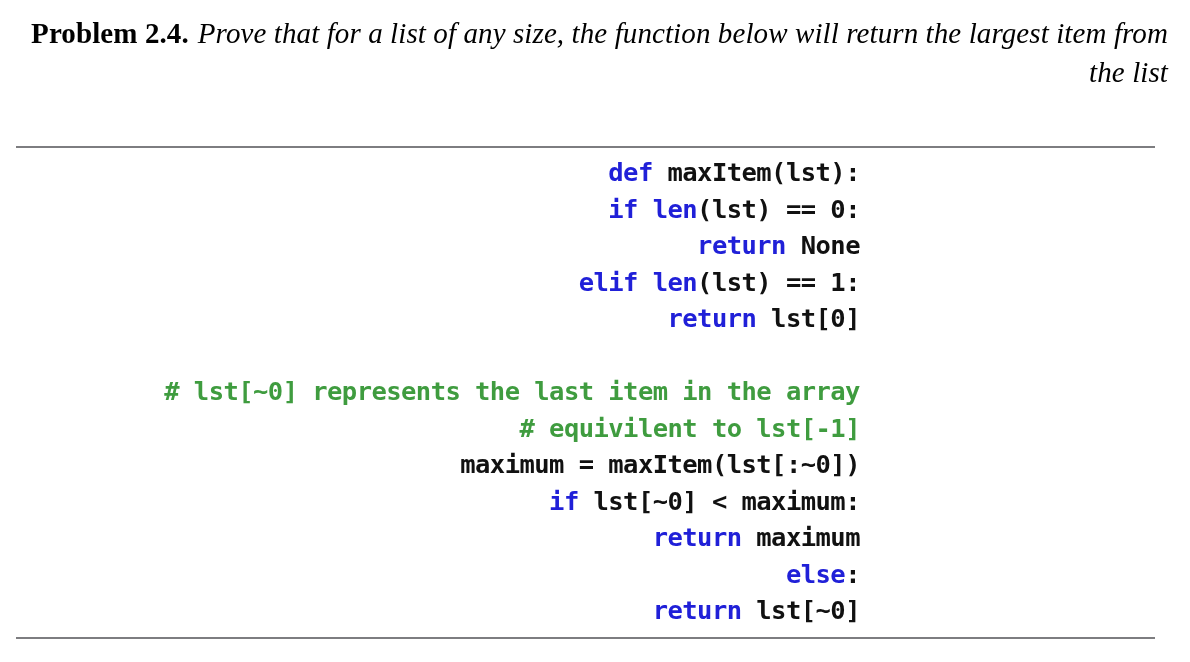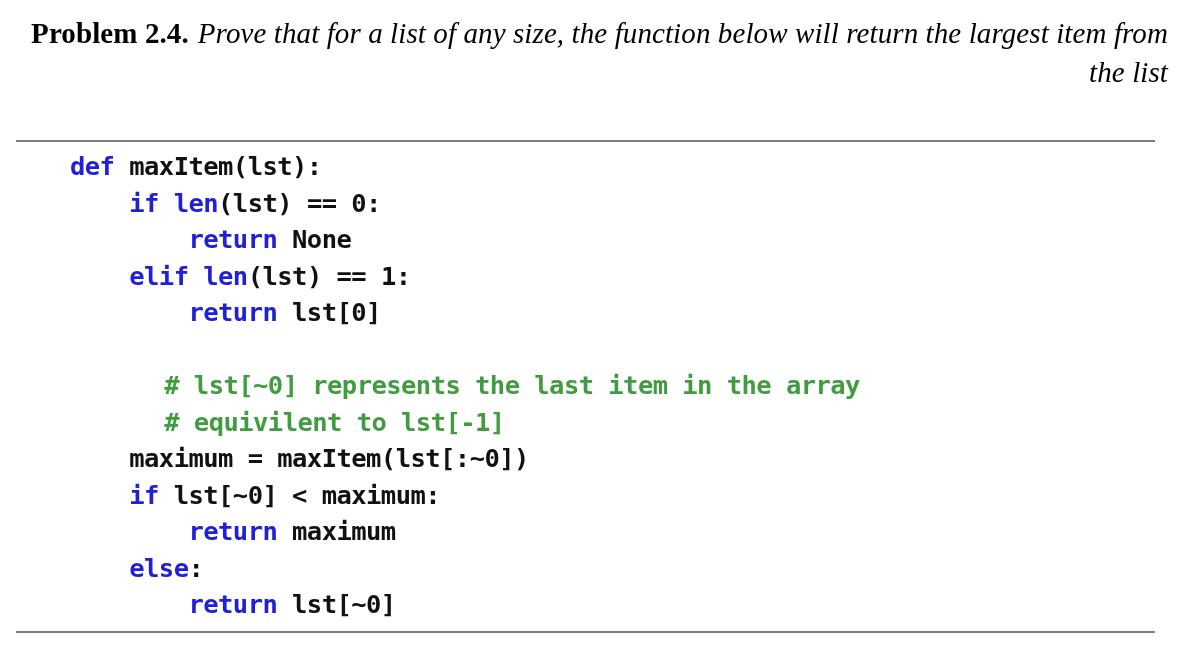--- a/index.html
+++ b/index.html
@@ -32,23 +32,24 @@
   #problem-heading .label {
     font-weight: bold;
     font-style: normal;
     padding-right: 9px;
   }
 
   
   #code-listing {
     position: absolute;
     left: 0;
-    top: 140px;
+    top: 146px;
     width: 958px;
     height: 500px;
+    text-align: right;
   }
   .listing-rule {
     position: absolute;
     left: 16px;
     width: 1139px;
     height: 0;
     border-top: 2px solid #7d7d80;
   }
   #listing-rule-top { top: 0px; }
   #listing-rule-bottom { top: 491px; }

